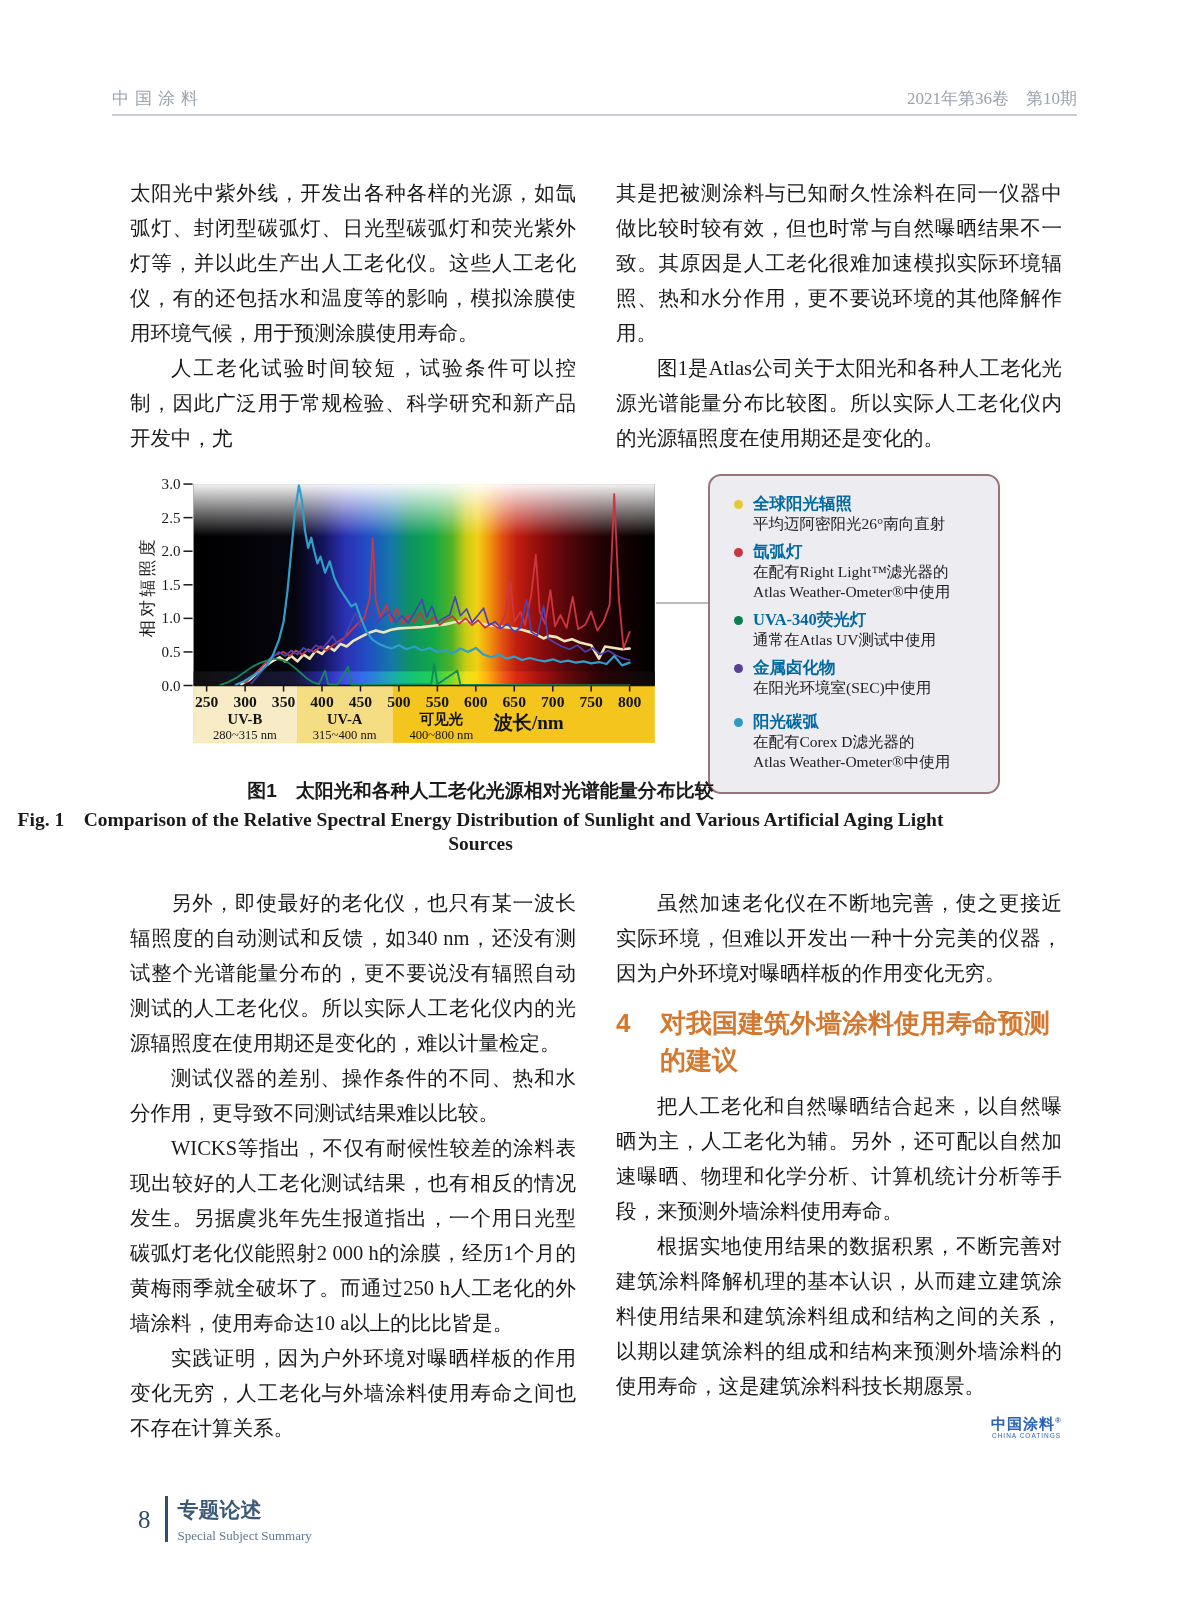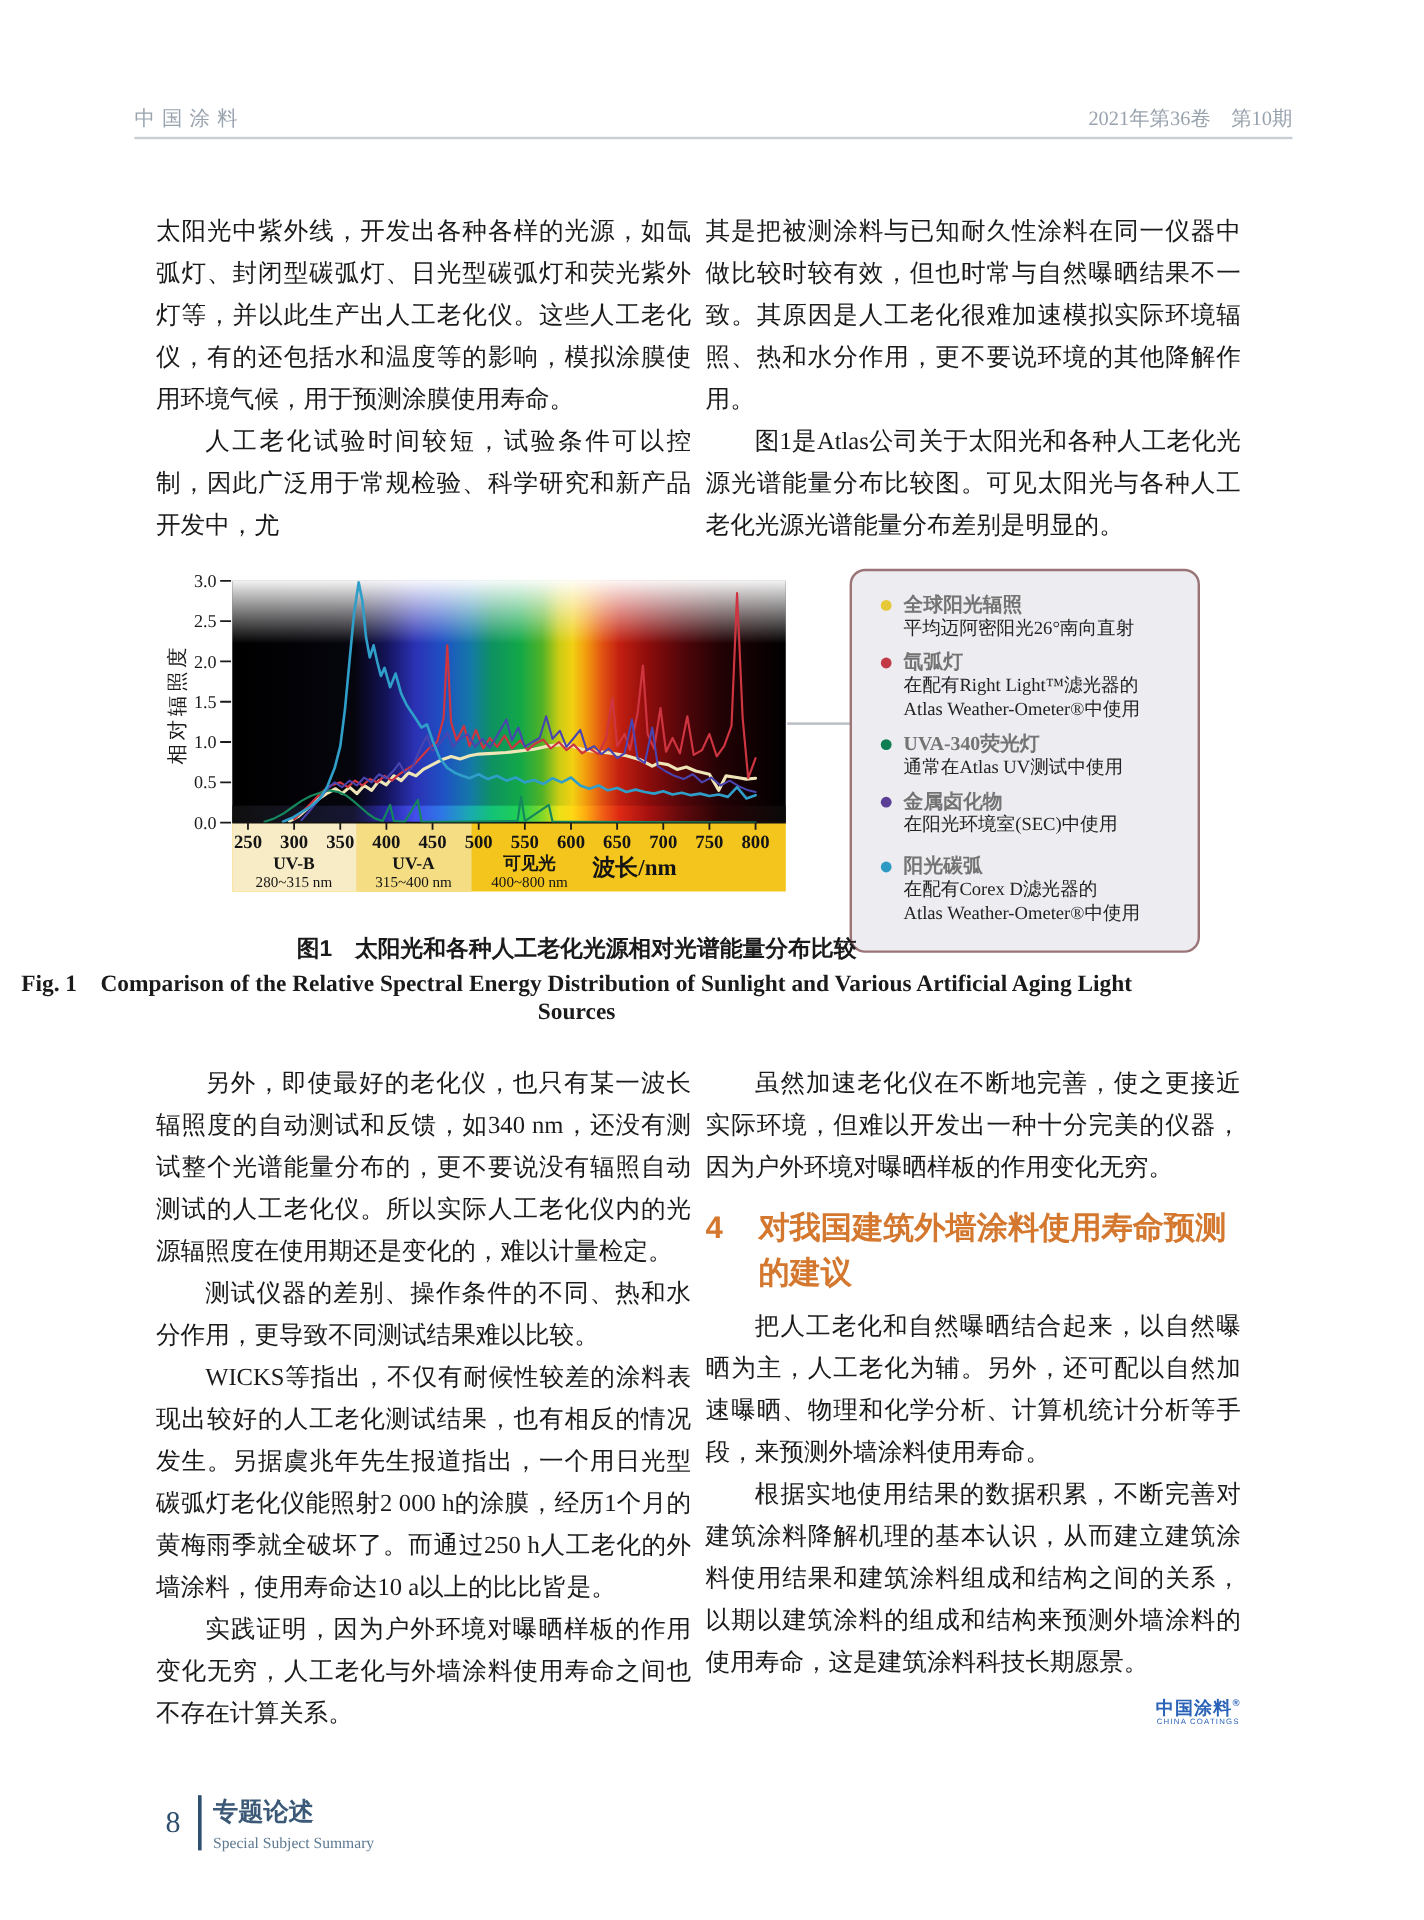--- a/index.html
+++ b/index.html
@@ -4,41 +4,41 @@
 <style>
   html,body{margin:0;padding:0;background:#9a9a9a;}
   .page{position:relative;width:1187px;height:1600px;background:#ffffff;margin:0 auto;overflow:hidden;
         font-family:"Liberation Serif","DejaVu Serif",serif;color:#1a1a1a;}
   
   .header{position:absolute;left:112px;right:110px;top:78px;height:32px;
           border-bottom:2px solid #c9ced5;display:flex;justify-content:space-between;align-items:flex-end;
           color:#99a3ae;font-size:17px;padding-bottom:4px;}
   .header .jt{letter-spacing:6px;}
   
-  .cols{position:absolute;display:flex;gap:12px;}
+  .cols{position:absolute;display:flex;gap:40px;}
   .col{width:446px;font-size:20.5px;line-height:35px;text-align:justify;}
   .col p{margin:0;}
   .ind{text-indent:2em;}
   .cols-top{left:130px;top:176px;}
   .cols-bottom{left:130px;top:886px;}
   
   .chart-wrap{position:absolute;left:136px;top:474px;width:524px;height:282px;}
   .xt{font-family:"Liberation Serif",serif;font-size:15.5px;font-weight:700;fill:#141414;}
   .yt{font-family:"Liberation Serif",serif;font-size:15px;fill:#1a1a1a;}
   .band-l{font-family:"Liberation Serif",serif;font-size:14.5px;font-weight:700;fill:#141414;}
   .band-r{font-family:"Liberation Serif",serif;font-size:12.5px;fill:#141414;}
   .xlab{font-family:"Liberation Serif",serif;font-size:19px;font-weight:700;fill:#141414;}
   .ylab{font-family:"Liberation Serif",serif;font-size:17px;fill:#1a1a1a;letter-spacing:3px;}
   .connector{position:absolute;left:656px;top:602px;width:56px;height:2px;background:#b9bdc3;}
   .legend{position:absolute;left:708px;top:474px;width:292px;min-height:266px;box-sizing:border-box;
           background:#edecf0;border:2px solid #9b7478;border-radius:13px;padding:18px 16px 12px 24px;}
   .legend-item{display:flex;margin-bottom:8px;}
   .legend-item.gap-top{margin-top:14px;}
   .dot{flex:0 0 9px;width:9px;height:9px;border-radius:50%;margin:6px 10px 0 0;}
-  .legend-title{font-size:16.5px;font-weight:700;line-height:20px;color:#737373;}
+  .legend-title{font-size:16.5px;font-weight:700;line-height:20px;color:#0369a1;}
   .legend-desc{font-size:15.5px;line-height:20px;color:#222;}
   .caption{position:absolute;left:0;width:961px;text-align:center;}
   .cap-cn{top:778px;font-family:"Liberation Sans","DejaVu Sans",sans-serif;font-weight:700;font-size:19px;}
   .cap-en{top:806px;font-weight:700;font-size:19.5px;}
   
   .sec-head{display:flex;color:#d4782f;font-family:"Liberation Sans","DejaVu Sans",sans-serif;
             font-weight:700;font-size:26px;line-height:37px;margin:14px 0 10px 0;text-align:left;}
   .sec-num{flex:0 0 44px;}
   
   .endlogo{float:right;text-align:center;color:#2a62b8;line-height:1;margin-top:12px;}
@@ -62,21 +62,21 @@
     <span>2021年第36卷　第10期</span>
   </div>
 
   <div class="cols cols-top">
     <div class="col">
       <p>太阳光中紫外线，开发出各种各样的光源，如氙弧灯、封闭型碳弧灯、日光型碳弧灯和荧光紫外灯等，并以此生产出人工老化仪。这些人工老化仪，有的还包括水和温度等的影响，模拟涂膜使用环境气候，用于预测涂膜使用寿命。</p>
       <p class="ind">人工老化试验时间较短，试验条件可以控制，因此广泛用于常规检验、科学研究和新产品开发中，尤</p>
     </div>
     <div class="col">
       <p>其是把被测涂料与已知耐久性涂料在同一仪器中做比较时较有效，但也时常与自然曝晒结果不一致。其原因是人工老化很难加速模拟实际环境辐照、热和水分作用，更不要说环境的其他降解作用。</p>
-      <p class="ind">图1是Atlas公司关于太阳光和各种人工老化光源光谱能量分布比较图。可见太阳光与各种人工老化光源光谱能量分布差别是明显的。</p>
+      <p class="ind">图1是Atlas公司关于太阳光和各种人工老化光源光谱能量分布比较图。所以实际人工老化仪内的光源辐照度在使用期还是变化的。</p>
     </div>
   </div>
 
   <div class="chart-wrap">
     <svg id="spectrum-svg" viewBox="0 0 520 280" width="524" height="282">
       <defs>
         <linearGradient id="spec" x1="0" y1="0" x2="1" y2="0">
           <stop offset="0" stop-color="#000000"></stop>
           <stop offset="0.22" stop-color="#05050d"></stop>
           <stop offset="0.28" stop-color="#14145c"></stop>

